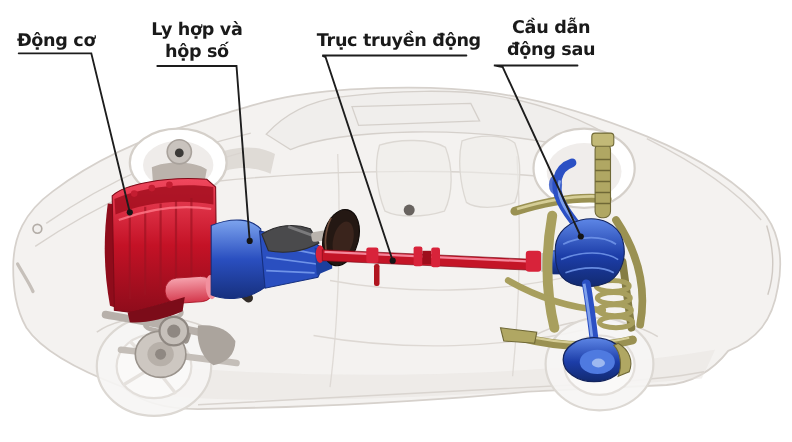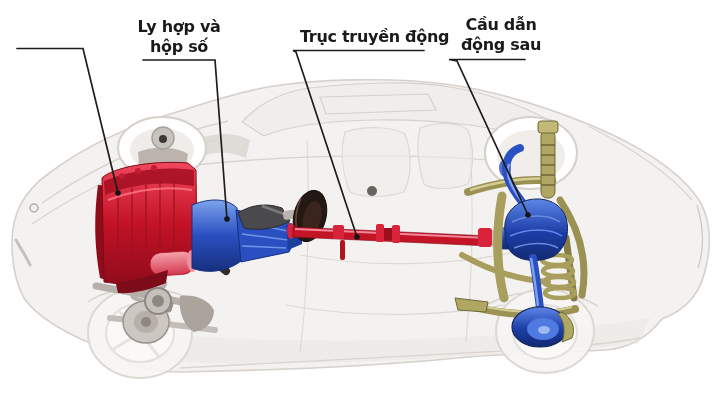--- a/index.html
+++ b/index.html
@@ -196,24 +196,27 @@
     <path d="M 143,60 L 215,60 L 227,219"></path>
     <path d="M 424,50.5 L 293,50.5 L 296,52 L 357,237"></path>
     <path d="M 525,59.5 L 449,59.5 L 457,61 L 528,215"></path>
     <circle cx="118" cy="193" r="2.8" fill="#151515" stroke="none"></circle>
     <circle cx="227" cy="219" r="2.8" fill="#151515" stroke="none"></circle>
     <circle cx="357" cy="237" r="2.8" fill="#151515" stroke="none"></circle>
     <circle cx="528" cy="215" r="2.8" fill="#151515" stroke="none"></circle>
   </g>
 </svg>
 
+  <div class="callout" style="left:14px;top:27px;width:74px;">
+    <span>Động cơ</span>
+  </div>
   <div class="callout" style="left:124px;top:17px;width:110px;">
     <span>Ly hợp và</span><br>
     <span>hộp số</span>
   </div>
-  <div class="callout" style="left:288px;top:27px;width:142px;margin-left:12px;">
+  <div class="callout" style="left:288px;top:27px;width:142px;">
     <span>Trục truyền động</span>
   </div>
   <div class="callout" style="left:451px;top:15px;width:100px;">
     <span>Cầu dẫn</span><br>
     <span>động sau</span>
   </div>
 </div>
 
 </body></html>

